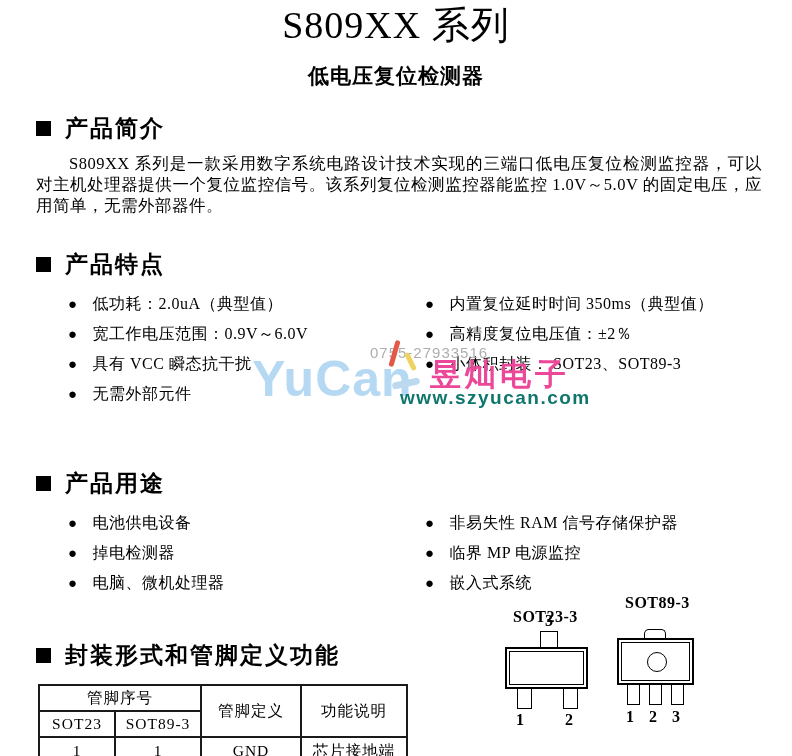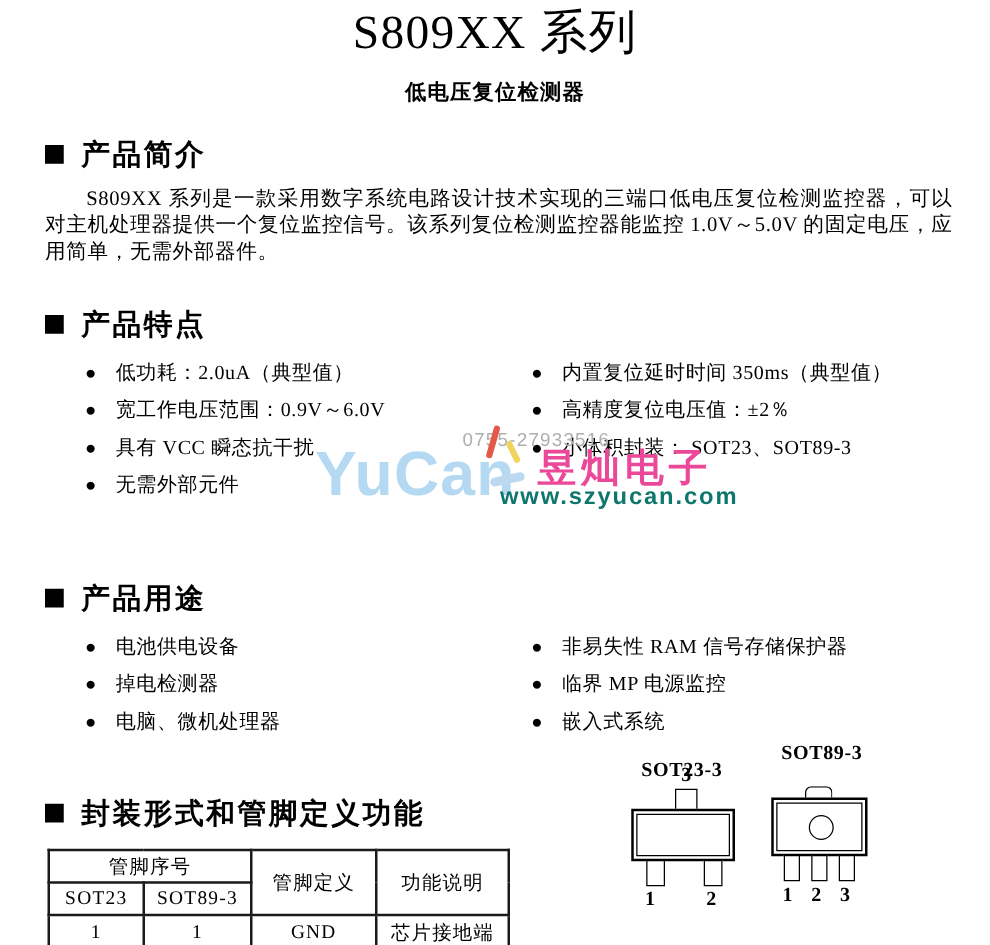--- a/index.html
+++ b/index.html
@@ -3,21 +3,21 @@
 <meta charset="utf-8">
 <style>
   * { margin:0; padding:0; box-sizing:border-box; }
   html,body { background:#fff; }
   .page {
     position:relative; width:792px; height:756px; background:#ffffff;
     font-family:"Liberation Serif","DejaVu Serif",serif; color:#000; overflow:hidden;
   }
   
   .doc-title { text-align:center; font-size:38px; font-weight:normal; margin-top:0; letter-spacing:1px; }
-  .doc-subtitle { text-align:center; font-size:17px; font-weight:bold; margin-top:11px; letter-spacing:1px; }
+  .doc-subtitle { text-align:center; font-size:21px; font-weight:bold; margin-top:11px; letter-spacing:1px; }
   
   .sec-heading { display:flex; align-items:center; margin-left:36px; font-size:23px; font-weight:bold; letter-spacing:2px; }
   .sq { width:15px; height:15px; background:#000; margin-right:14px; flex:0 0 auto; }
   
   .intro-body {
     margin:9px 30px 0 36px; font-size:16.5px; line-height:21px;
     text-indent:2em; text-align:justify; letter-spacing:0.5px;
   }
   
   .bullets-wrap { display:flex; margin-top:9px; }

